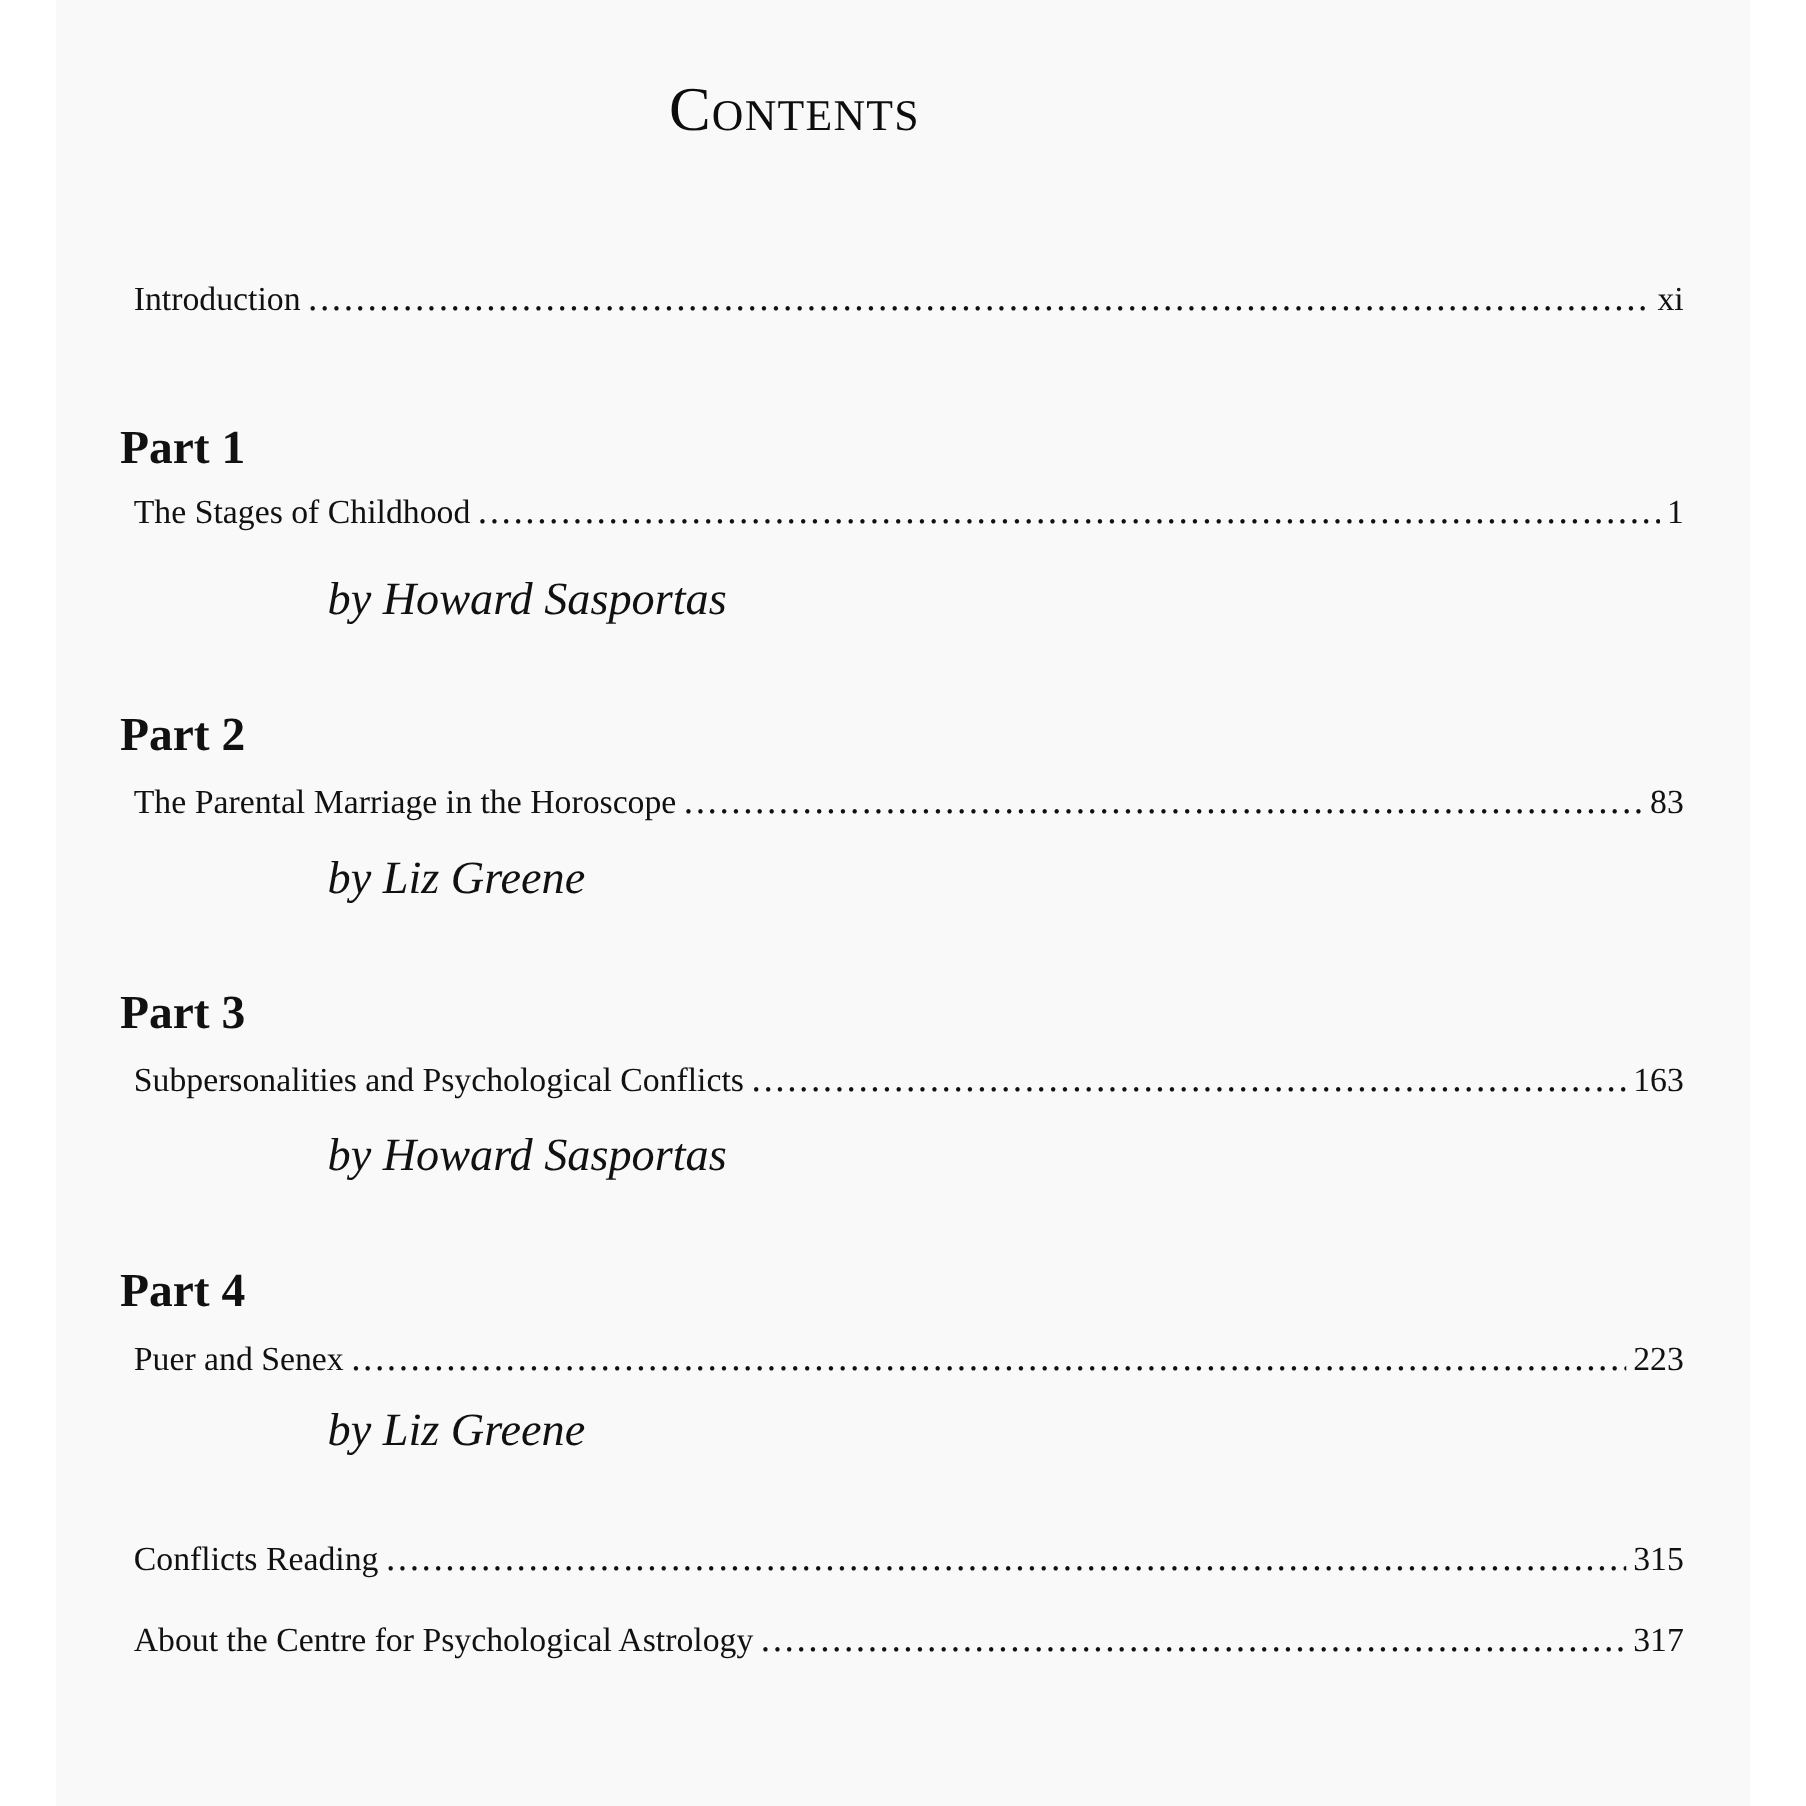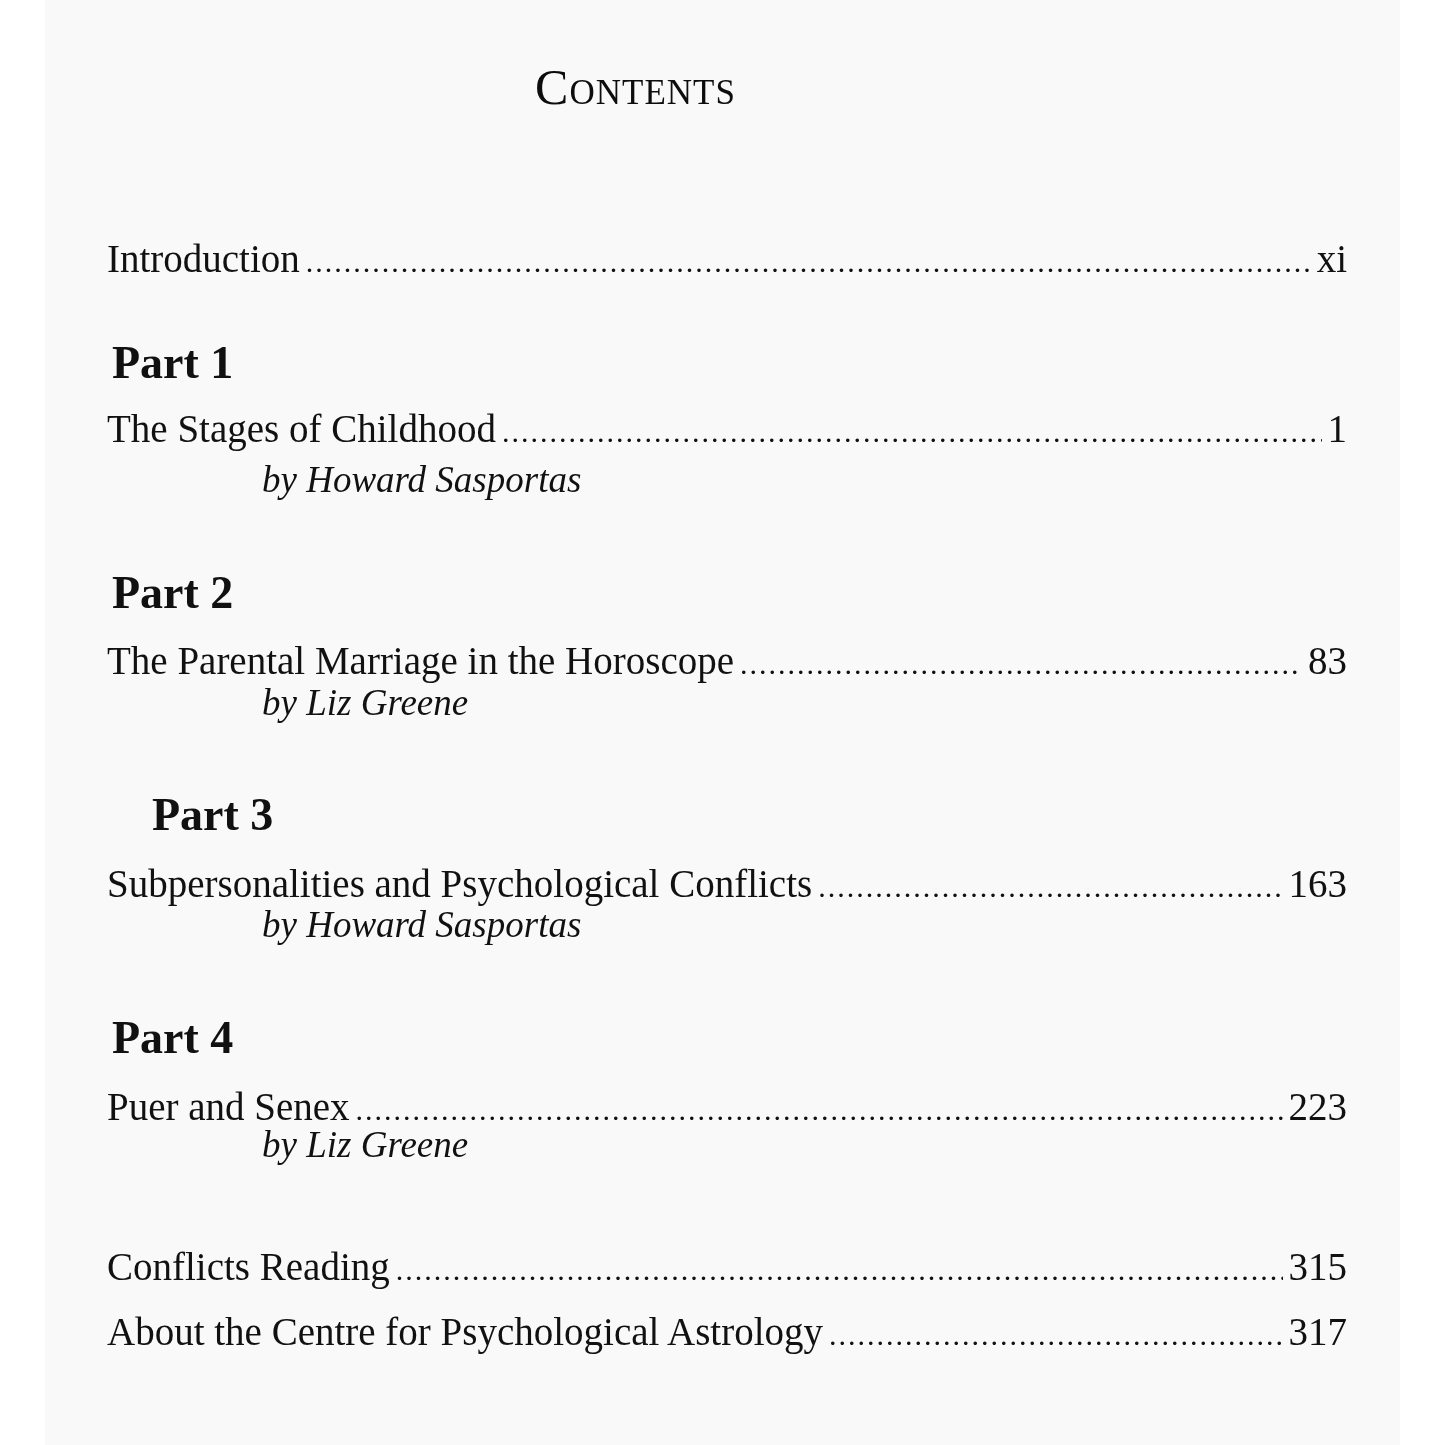--- a/index.html
+++ b/index.html
@@ -3,27 +3,27 @@
 <meta charset="utf-8">
 <style>
   html, body { margin: 0; padding: 0; background: #ffffff; }
   body { width: 1445px; height: 1445px; position: relative; overflow: hidden;
          font-family: "Liberation Serif", "DejaVu Serif", serif; color: #111; }
   .page { position: absolute; left: 45px; top: 0; width: 1355px; height: 1445px;
           background: #f9f9f9; }
   .title { position: absolute; left: 0; width: 1271px; top: 58px; text-align: center;
            font-size: 50px; font-variant: small-caps; letter-spacing: 1px; color: #0d0d0d; }
   .line { position: absolute; left: 107px; width: 1240px; height: 50px;
-          display: flex; align-items: baseline; font-size: 39px; white-space: nowrap; margin-top: 14px; }
+          display: flex; align-items: baseline; font-size: 27px; white-space: nowrap; }
   .line .label { flex: 0 0 auto; }
   .line .leader { flex: 1 1 auto; overflow: hidden; margin: 0 6px; letter-spacing: 2px;
                   font-size: 30px; }
   .line .leader::before { content: "........................................................................................................................................................................................................................................................................"; }
   .line .num { flex: 0 0 auto; }
-  .part { position: absolute; left: 112px; font-size: 46px; font-weight: bold; }
+  .part { position: absolute; left: 96px; font-size: 38px; font-weight: bold; }
   .byline { position: absolute; left: 262px; font-size: 37px; font-style: italic; text-align: center; }
 </style>
 </head>
 <body>
 
 <div class="page"></div>
 
 <div class="title">Contents</div>
 
 <div class="line" style="top:222px;">
@@ -41,21 +41,21 @@
 <div class="byline" style="top:458px;">by Howard Sasportas</div>
 
 <div class="part" style="top:566px;">Part 2</div>
 <div class="line" style="top:624px;">
   <span class="label">The Parental Marriage in the Horoscope</span>
   <span class="leader"></span>
   <span class="num">83</span>
 </div>
 <div class="byline" style="top:681px;">by Liz Greene</div>
 
-<div class="part" style="top:788px;margin-left:40px;">Part 3</div>
+<div class="part" style="top:788px;">Part 3</div>
 <div class="line" style="top:847px;">
   <span class="label">Subpersonalities and Psychological Conflicts</span>
   <span class="leader"></span>
   <span class="num">163</span>
 </div>
 <div class="byline" style="top:903px;">by Howard Sasportas</div>
 
 <div class="part" style="top:1011px;">Part 4</div>
 <div class="line" style="top:1070px;">
   <span class="label">Puer and Senex</span>

